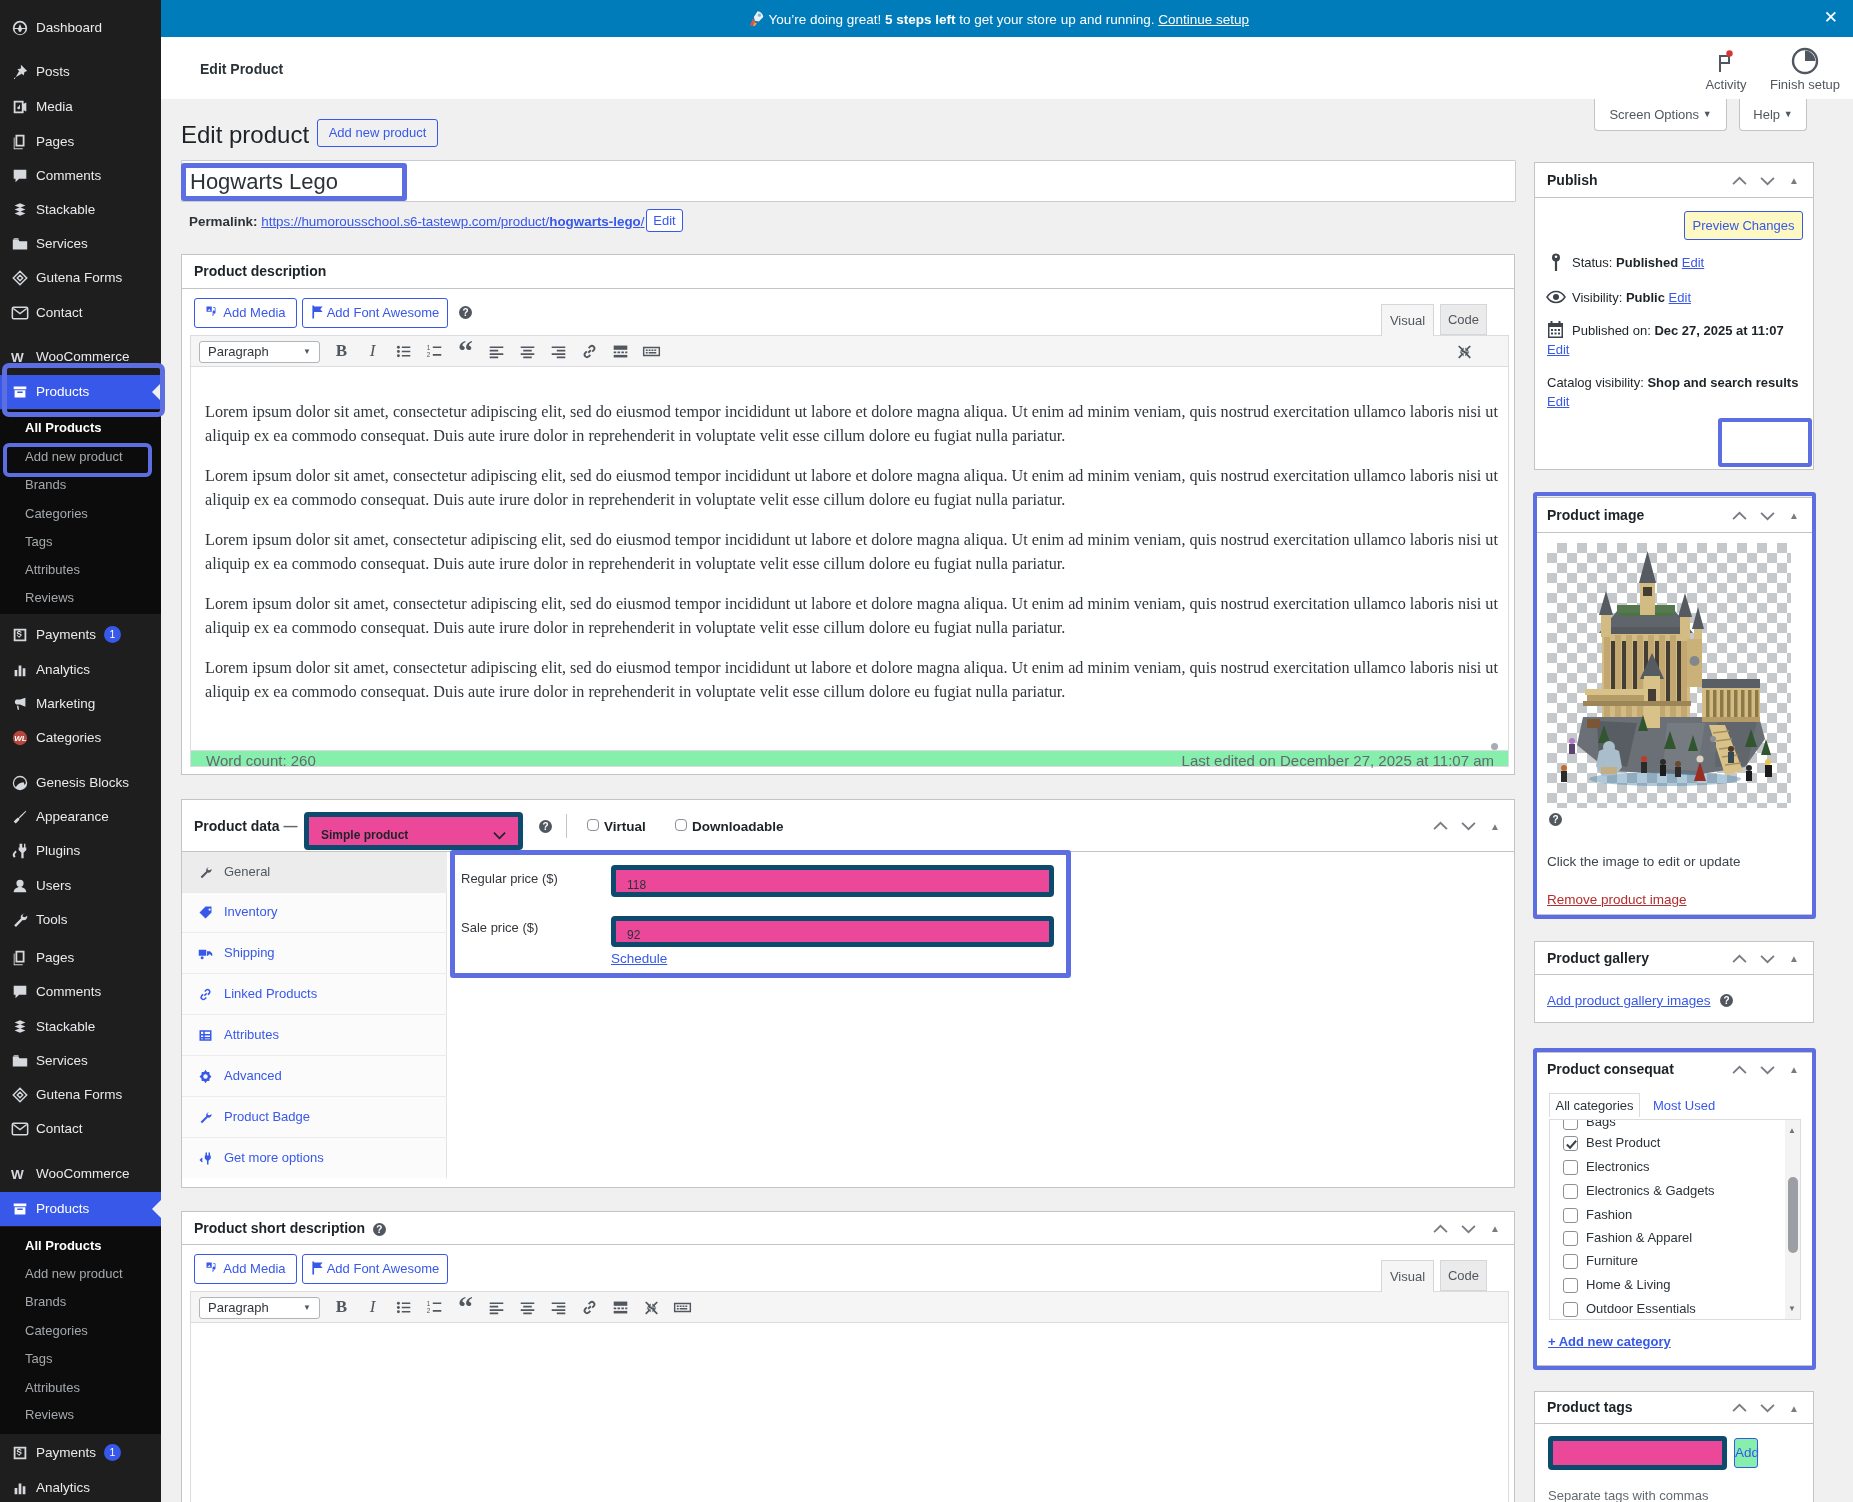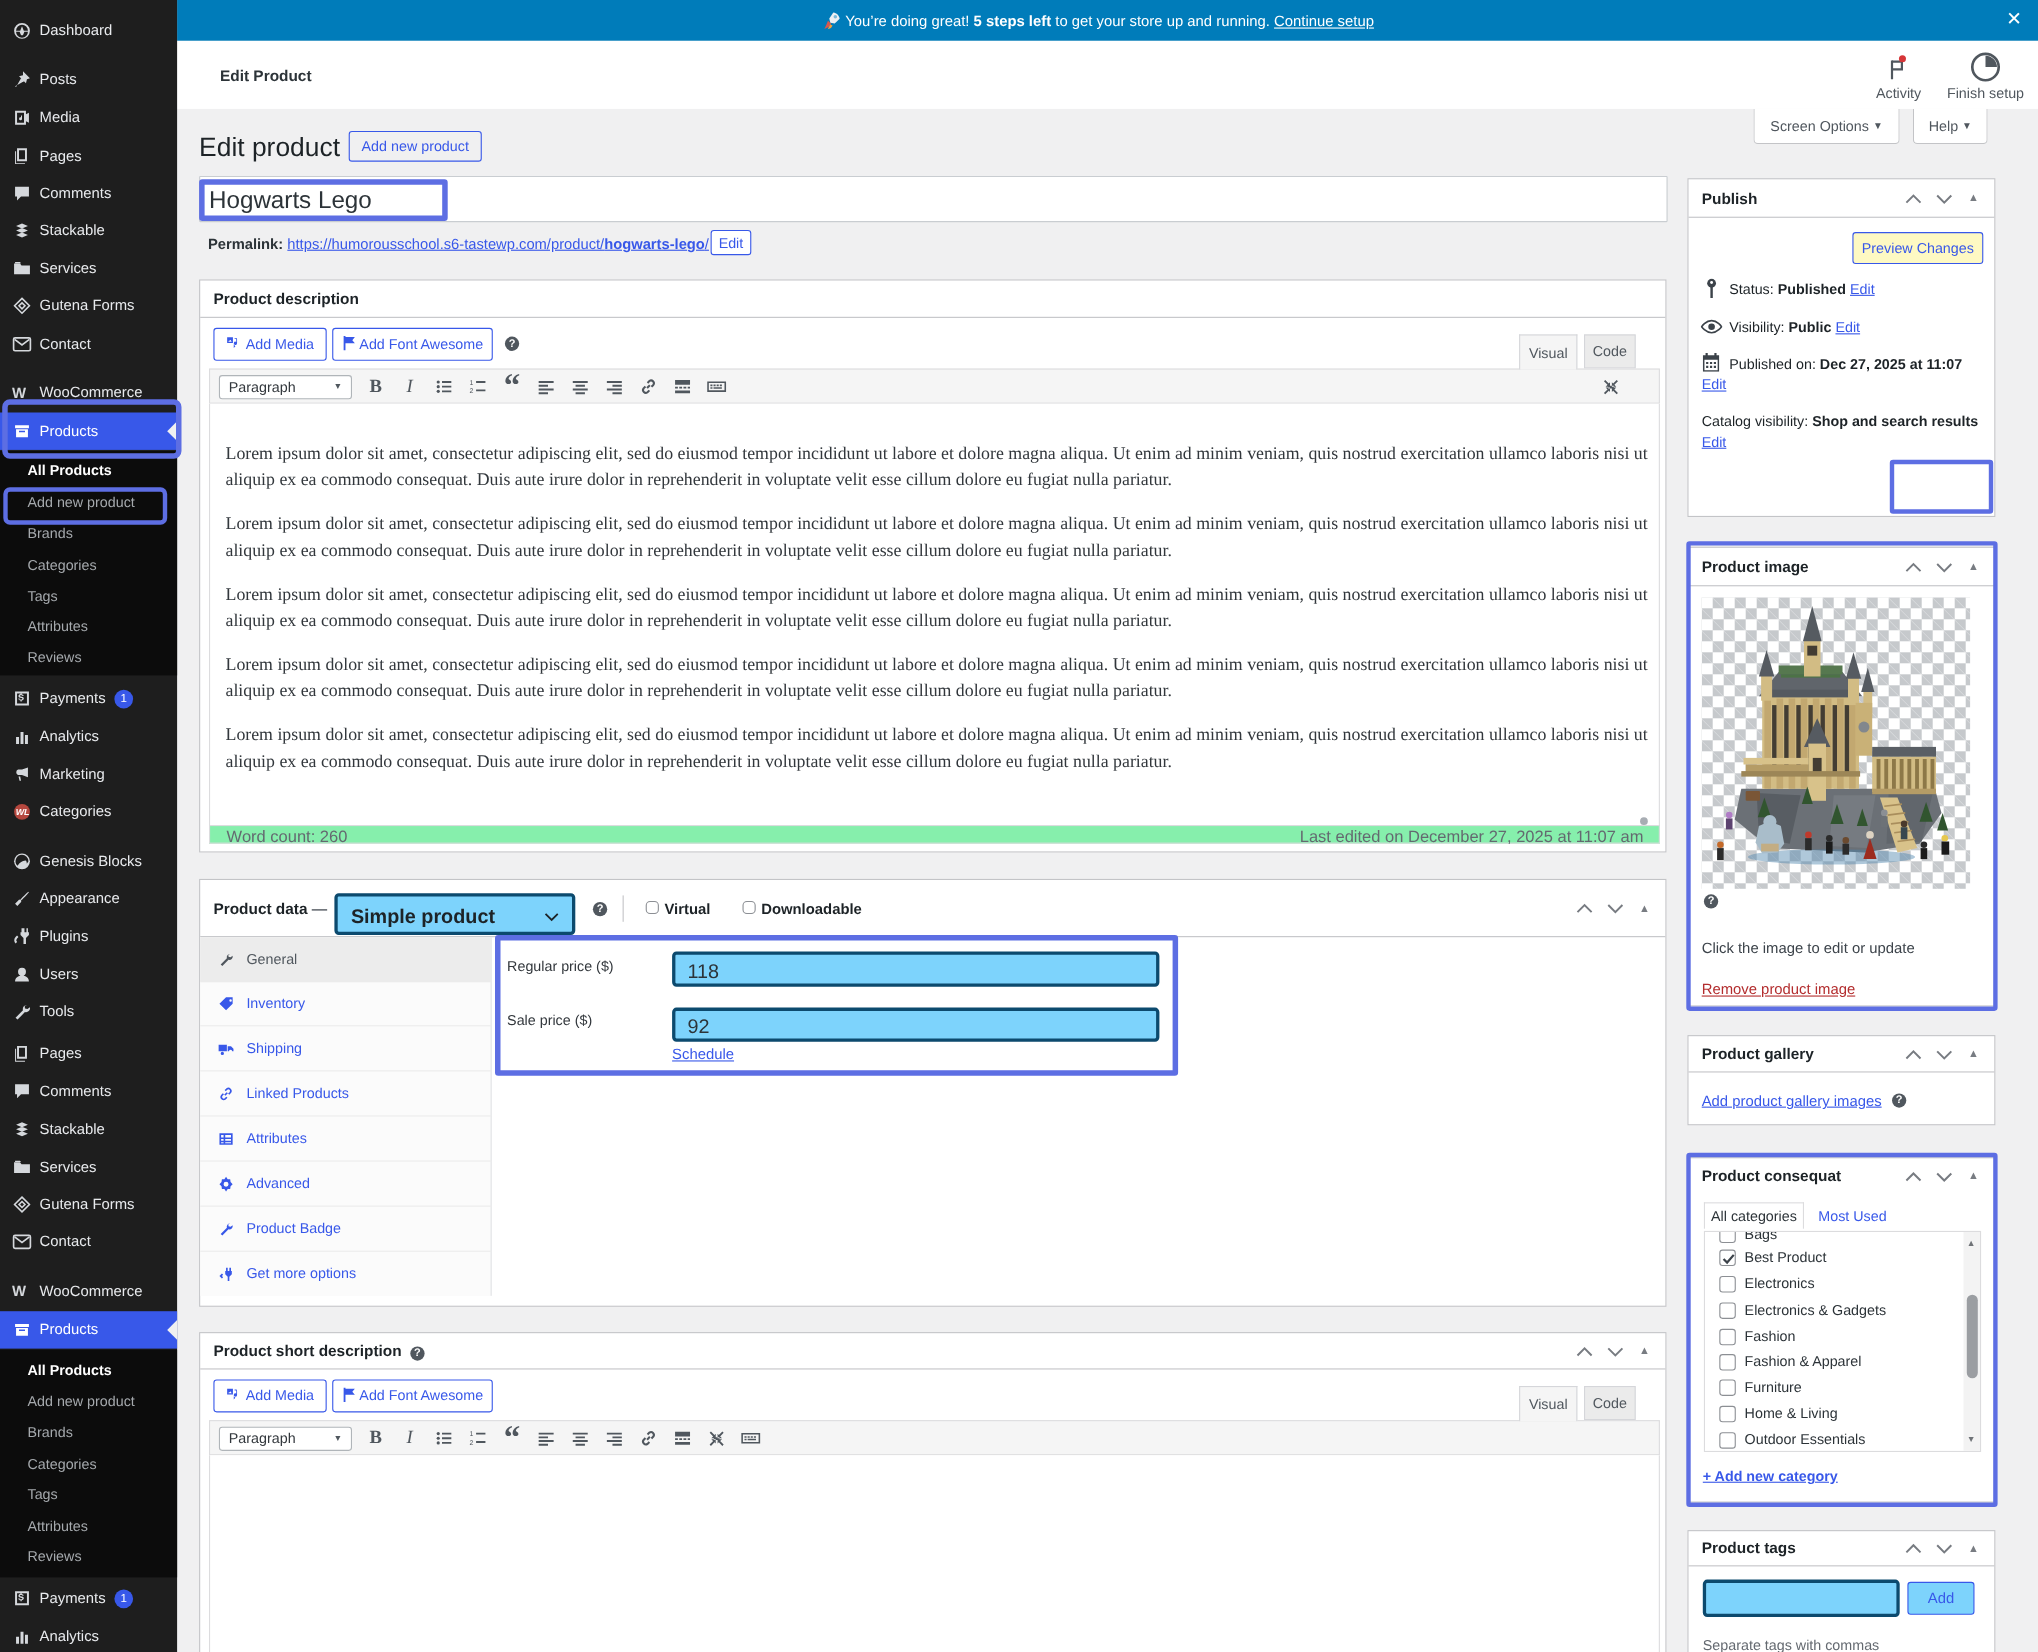--- a/index.html
+++ b/index.html
@@ -23,21 +23,21 @@
 #hdr{position:absolute;left:161px;top:37px;width:1692px;height:62px;background:#fff;z-index:3}
 .tabbtn{position:absolute;background:#fff;border:1px solid #c3c4c7;border-top:none;border-radius:0 0 4px 4px;color:#50575e;font-size:13px;text-align:center;z-index:3}
 
 .panel{position:absolute;background:#fff;border:1px solid #c3c4c7}
 .phead{position:absolute;left:0;top:0;right:0;border-bottom:1px solid #c3c4c7;font-size:14px;font-weight:bold;color:#1d2327}
 .link{color:#3858e9;text-decoration:underline}
 .blink{color:#3858e9}
 .rlink{color:#b32d2e;text-decoration:underline}
 .qi{display:inline-block;width:13px;height:13px;border-radius:50%;background:#50575e;color:#fff;font-size:10px;line-height:13px;text-align:center;font-weight:bold;font-style:normal}
 .btn-o{position:absolute;border:1px solid #3858e9;color:#3858e9;background:transparent;border-radius:3px;font-size:13px;text-align:center}
-.inp{position:absolute;background:#7dd3fc;border:3px solid #0c4a6e;border-radius:4px;font-size:18px;color:#2c3338}
+.inp{position:absolute;background:#ec4899;border:5px solid #0c4a6e;border-radius:4px;font-size:12px;color:#2c3338}
 .ck{position:absolute;width:15px;height:15px;background:#fff;border:1px solid #8c8f94;border-radius:4px}
 
 .ann{position:absolute;border:5px solid #5d6ee3;border-radius:4px;z-index:20;pointer-events:none}
 
 .ed-toolbar{position:absolute;background:#f5f5f5;border:1px solid #dcdcde}
 .serif{font-family:"Liberation Serif",serif;color:#32373c}
 .tb-icons{display:flex}
 .ti{width:31px;height:32px;display:inline-flex;align-items:center;justify-content:center;color:#50575e}
 .hdrarrows{position:absolute;top:0;height:100%;display:flex;align-items:center}
 .hdrarrows svg{margin-left:13px}
@@ -830,21 +830,21 @@
   <div class="hdrarrows" style="right:14px;top:0;height:32px">
         <svg width="15" height="10" viewBox="0 0 14 9">
           <polyline points="1,7.5 7,1.5 13,7.5" fill="none" stroke="#787c82" stroke-width="1.7"></polyline>
         </svg>
         <svg width="15" height="10" viewBox="0 0 14 9">
           <polyline points="1,1.5 7,7.5 13,1.5" fill="none" stroke="#787c82" stroke-width="1.7"></polyline>
         </svg>
         <span style="color:#787c82;font-size:10px;margin-left:14px">▲</span>
       </div>
   <div class="inp" style="left:13px;top:44px;width:179px;height:34px"></div>
-  <div class="btn-o" style="left:199px;top:46px;width:61px;height:30px;line-height:28px;background:#7dd3fc;font-size:13.5px">Add</div>
+  <div class="btn-o" style="left:199px;top:46px;width:24px;height:30px;line-height:28px;background:#86efac;font-size:13.5px">Add</div>
   <div class="abs" style="left:13px;top:96px;color:#646970">Separate tags with commas</div>
 </div>
 
 <div class="ann" style="left:2px;top:363px;width:163px;height:54px;border-radius:7px;z-index:30"></div>
 <div class="ann" style="left:3px;top:443px;width:149px;height:34px;border-width:4px;border-radius:6px;z-index:30"></div>
 <div class="ann" style="left:181px;top:163px;width:226px;height:38px;border-radius:3px"></div>
 <div class="ann" style="left:450px;top:850px;width:621px;height:128px;border-radius:3px"></div>
 <div class="ann" style="left:1718px;top:418px;width:94px;height:49px;border-width:4px;border-radius:3px"></div>
 <div class="ann" style="left:1533px;top:492px;width:283px;height:427px;border-width:4px;border-radius:3px"></div>
 <div class="ann" style="left:1533px;top:1048px;width:283px;height:322px;border-width:4px;border-radius:3px"></div>

